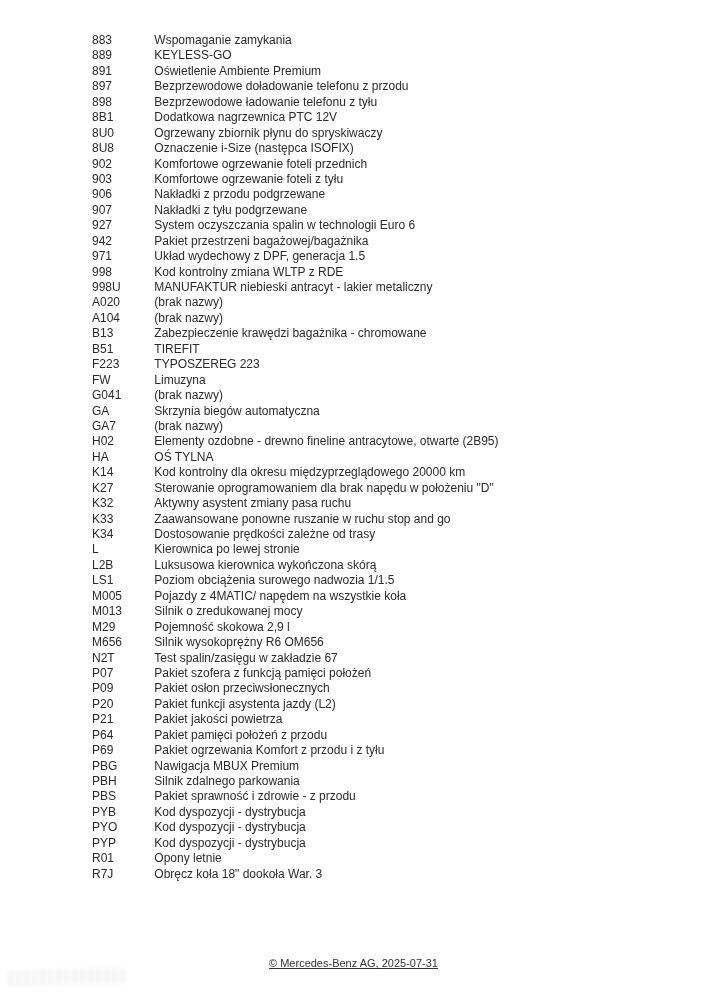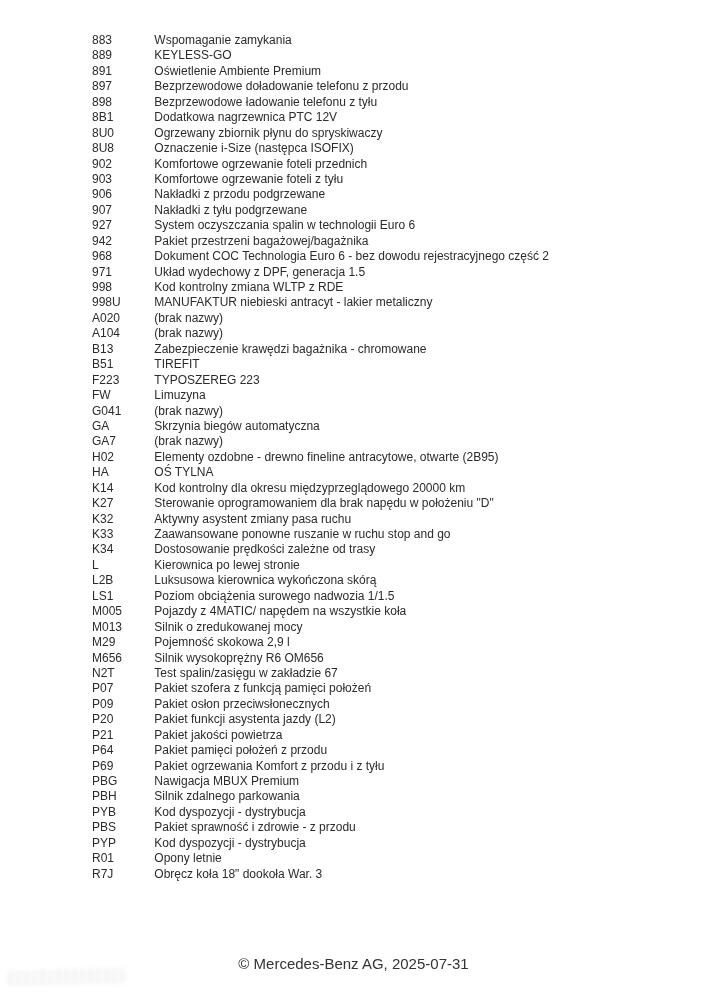--- a/index.html
+++ b/index.html
@@ -36,23 +36,24 @@
   .desc {
     display: inline-block;
     vertical-align: top;
   }
   .footer {
     position: absolute;
     top: 956px;
     left: 0;
     width: 100%;
     text-align: center;
-    font-size: 15px;
+    font-size: 11px;
     line-height: 15px;
     color: #333333;
+    text-decoration: underline;
   }
   
   .watermark {
     position: absolute;
     left: 8px;
     top: 969px;
     width: 118px;
     height: 16px;
     border-radius: 4px;
     transform: rotate(-1.5deg);
@@ -136,24 +137,20 @@
     <div class="row">
       <span class="code">927</span>
       <span class="desc">System oczyszczania spalin w technologii Euro 6</span>
     </div>
 
     <div class="row">
       <span class="code">942</span>
       <span class="desc">Pakiet przestrzeni bagażowej/bagażnika</span>
     </div>
 
-    <div class="row">
-      <span class="code">968</span>
-      <span class="desc">Dokument COC Technologia Euro 6 - bez dowodu rejestracyjnego część 2</span>
-    </div>
 
     <div class="row">
       <span class="code">971</span>
       <span class="desc">Układ wydechowy z DPF, generacja 1.5</span>
     </div>
 
     <div class="row">
       <span class="code">998</span>
       <span class="desc">Kod kontrolny zmiana WLTP z RDE</span>
     </div>
@@ -319,29 +316,33 @@
       <span class="code">PBG</span>
       <span class="desc">Nawigacja MBUX Premium</span>
     </div>
 
     <div class="row">
       <span class="code">PBH</span>
       <span class="desc">Silnik zdalnego parkowania</span>
     </div>
 
     <div class="row">
+      <span class="code">PBS</span>
+      <span class="desc">Pakiet sprawność i zdrowie - z przodu</span>
+    </div>
+
+    <div class="row">
       <span class="code">PYB</span>
       <span class="desc">Kod dyspozycji - dystrybucja</span>
     </div>
 
     <div class="row">
-      <span class="code">PBS</span>
-      <span class="desc">Pakiet sprawność i zdrowie - z przodu</span>
-    </div>
-
+      <span class="code">PYO</span>
+      <span class="desc">Kod dyspozycji - dystrybucja</span>
+    </div>
 
     <div class="row">
       <span class="code">PYP</span>
       <span class="desc">Kod dyspozycji - dystrybucja</span>
     </div>
 
     <div class="row">
       <span class="code">R01</span>
       <span class="desc">Opony letnie</span>
     </div>

